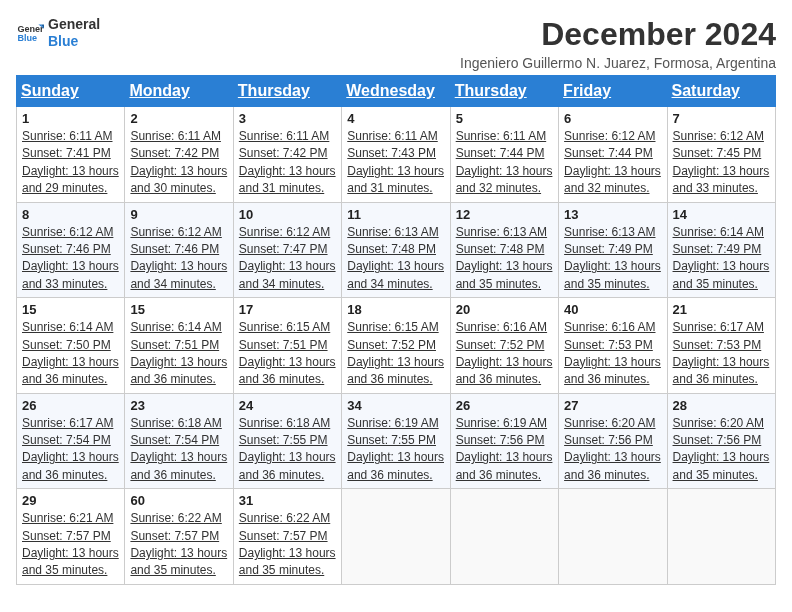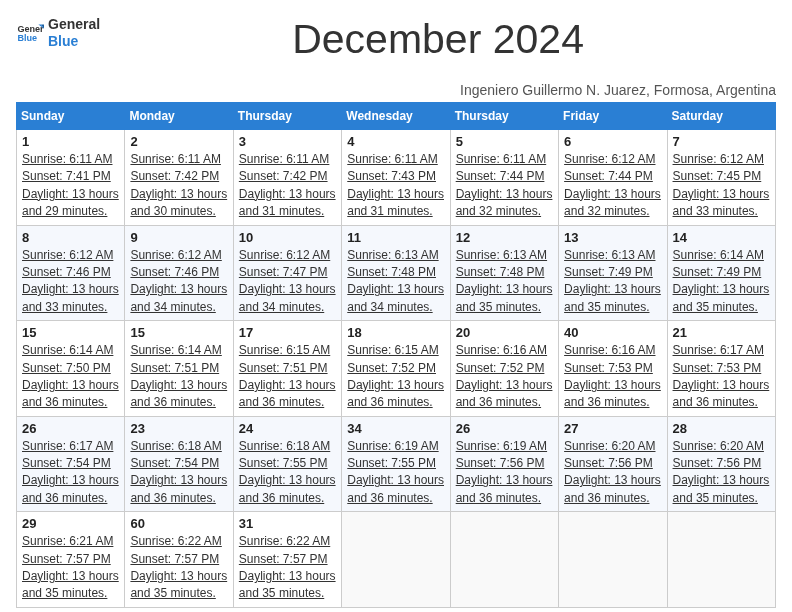--- a/index.html
+++ b/index.html
@@ -32,43 +32,43 @@
     }
     .logo-icon {
       width: 28px;
       height: 28px;
     }
     .title-area {
       text-align: right;
       flex: 1;
     }
     .month-title {
-      font-size: 41px;
-      font-weight: normal;
+      font-size: 32px;
+      font-weight: bold;
       color: #333;
-      text-align: center;
     }
     .subtitle {
       font-size: 14px;
       color: #555;
-      margin-top: 19px;
+      margin-top: 2px;
     }
     .calendar {
       width: 100%;
       border-collapse: collapse;
       font-size: 10.5px;
     }
     .calendar th {
       background-color: #2a7fd4;
       color: #fff;
       padding: 6px 4px;
       text-align: left;
-      font-size: 12px;
+      font-size: 16px;
       font-weight: bold;
       border: 1px solid #2a7fd4;
+      text-decoration: underline;
     }
     .calendar td {
       border: 1px solid #ccc;
       vertical-align: top;
       padding: 4px 5px;
       width: 108px;
       min-height: 80px;
       background: #fff;
     }
     .calendar tr:nth-child(even) td {

